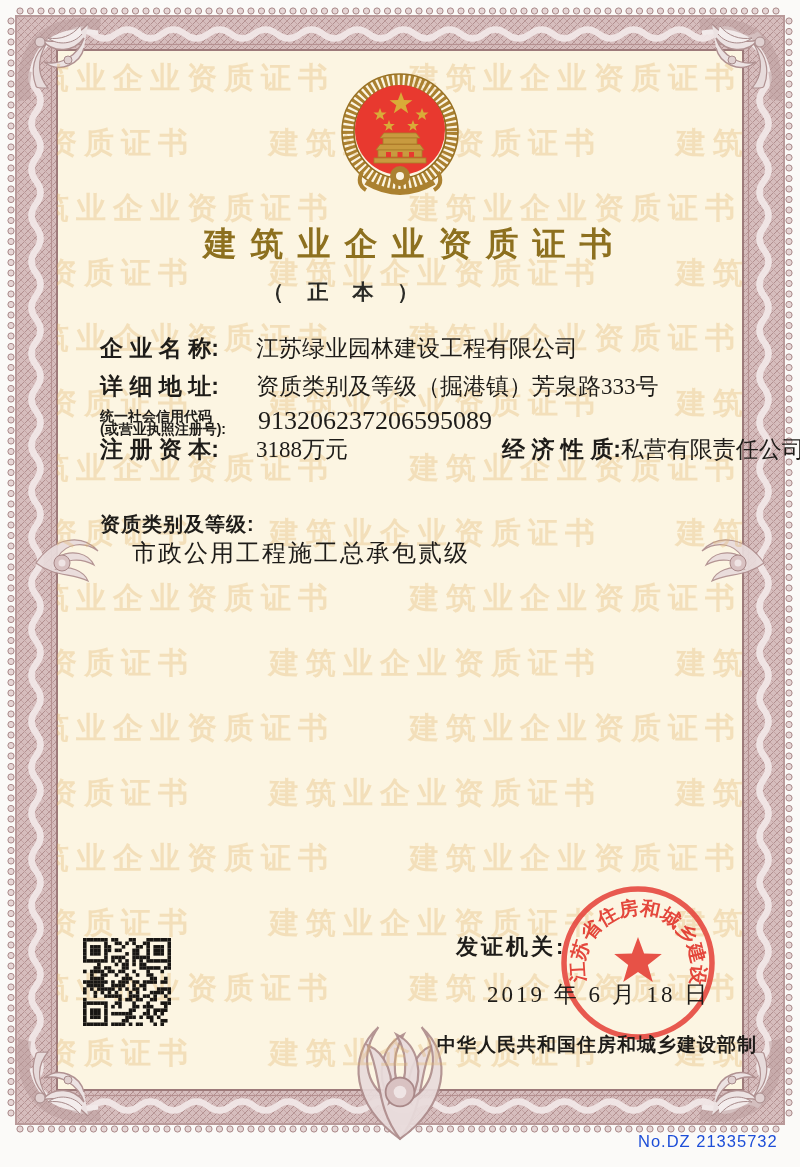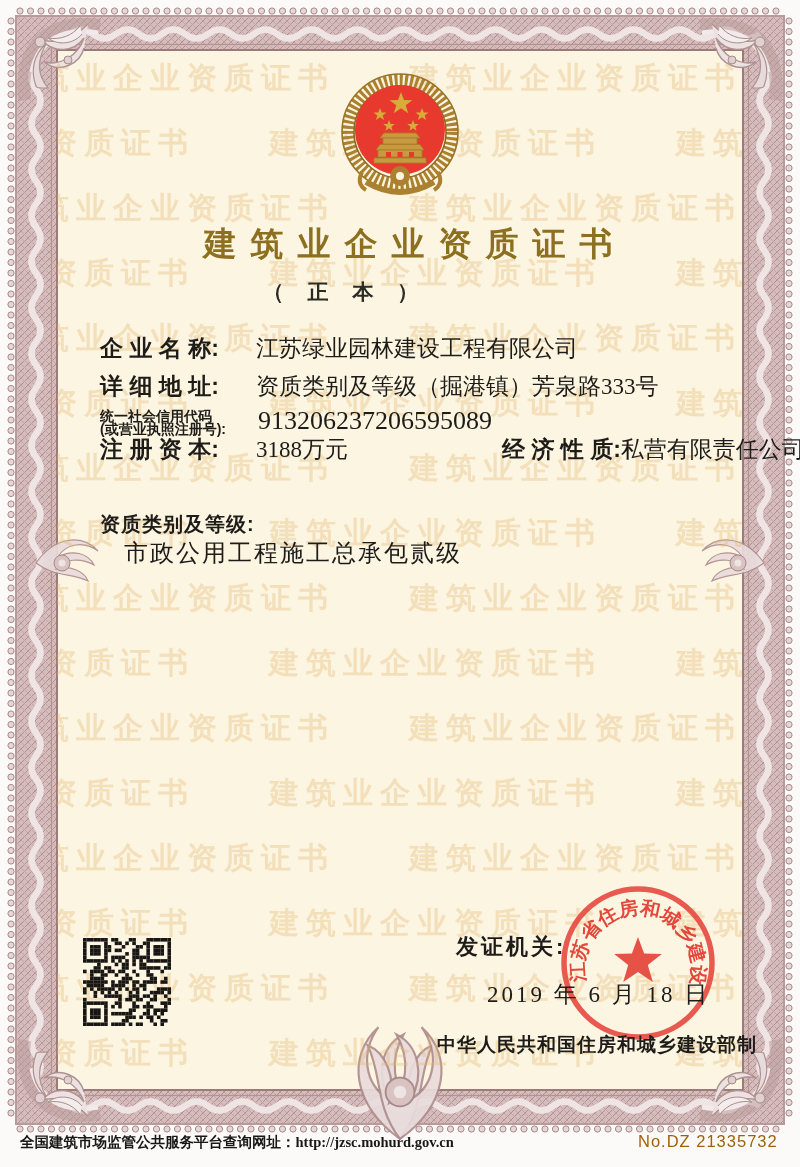--- a/index.html
+++ b/index.html
@@ -15,30 +15,30 @@
   .subtitle{position:absolute;left:0;top:278px;width:656px;text-align:center;font-size:21px;font-weight:bold;
             color:#2a2a26;letter-spacing:9px;padding-left:17px;}
   .row{position:absolute;left:100px;white-space:nowrap;font-size:23px;color:#1e1c19;}
   .lbl{display:inline-block;font-weight:bold;font-family:"Liberation Sans",sans-serif;}
   .lbl.w1{width:156px;}
   .val{font-family:"Liberation Serif",serif;text-align:right;}
   .col2{position:absolute;left:402px;top:0;white-space:nowrap;}
   .credit-lbl{display:inline-block;width:158px;font-weight:bold;font-size:14px;line-height:13px;
               vertical-align:middle;color:#1e1c19;}
   .qual-lbl{position:absolute;left:100px;top:511px;font-size:20px;font-weight:bold;color:#1e1c19;letter-spacing:1px;}
-  .qual-val{position:absolute;left:124px;top:537px;font-size:24px;font-family:"Liberation Serif",serif;color:#1e1c19;letter-spacing:2px;text-align:center;}
+  .qual-val{position:absolute;left:132px;top:537px;font-size:24px;font-family:"Liberation Serif",serif;color:#1e1c19;letter-spacing:2px;text-align:center;}
   .qr{position:absolute;left:83px;top:938px;width:88px;height:88px;}
   .issuer{position:absolute;left:456px;top:932px;font-size:22px;font-weight:bold;color:#1e1c19;letter-spacing:3px;}
   .seal{position:absolute;left:552px;top:877px;width:172px;height:172px;pointer-events:none;}
   .date{position:absolute;left:487px;top:979px;font-size:23px;font-family:"Liberation Serif",serif;color:#1e1c19;letter-spacing:3px;}
   .madeby{position:absolute;left:437px;top:1032px;font-size:19px;font-weight:bold;color:#1e1c19;letter-spacing:1px;}
   .footer-left{position:absolute;left:20px;top:1133px;font-size:14.5px;font-weight:bold;
                font-family:"Liberation Serif",serif;color:#181818;}
   .footer-right{position:absolute;left:638px;top:1132px;font-size:16.5px;font-family:"Liberation Sans",sans-serif;
-                color:#a16207;letter-spacing:1px;}
+                color:#1d4ed8;letter-spacing:1px;}
 </style>
 </head>
 <body>
 
 <div class="page">
 
   <svg class="frame" id="frameSvg" width="800" height="1167" viewBox="0 0 800 1167">
     <defs>
       <pattern id="hatch" width="7" height="7" patternUnits="userSpaceOnUse">
         <rect width="7" height="7" fill="#d6bdbd"></rect>
@@ -851,16 +851,15 @@
     <circle cx="86" cy="86" r="74" fill="none" stroke="#e5433a" stroke-width="5.5" opacity="0.88"></circle>
     <path d="M86,60 l6.1,16.6 17.7,0.4 -14,10.9 5,17 -14.8,-9.9 -14.8,9.9 5,-17 -14,-10.9 17.7,-0.4 Z" fill="#e5433a" opacity="0.92"></path>
     <text font-size="19" font-weight="bold" fill="#e2392e" opacity="0.92" font-family="Liberation Serif, serif">
       <textPath href="#sealArc" startOffset="0" textLength="218" lengthAdjust="spacingAndGlyphs">江苏省住房和城乡建设厅</textPath>
     </text>
   </svg>
 
   <div class="date">2019 年 6 月 18 日</div>
   <div class="madeby">中华人民共和国住房和城乡建设部制</div>
 
-  <div class="footer-left">全国建筑市场监管公共服务平台查询网址：http://jzsc.mohurd.gov.cn</div>
   <div class="footer-right">No.DZ  21335732</div>
 
 </div>
 
 </body></html>

